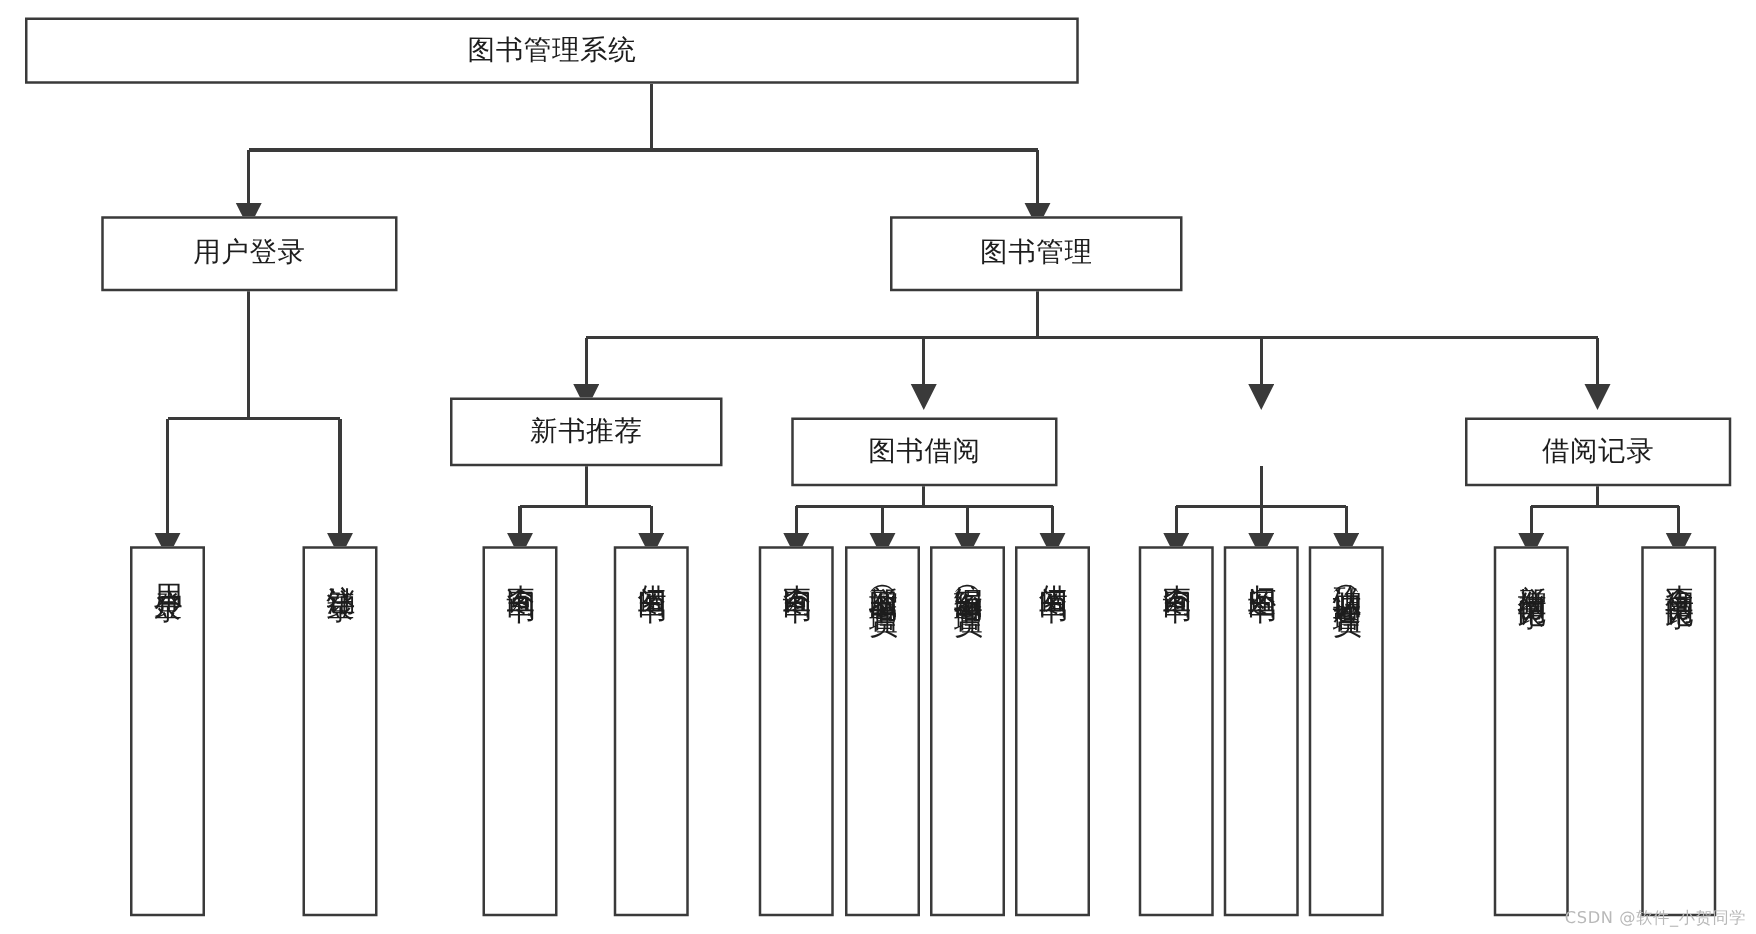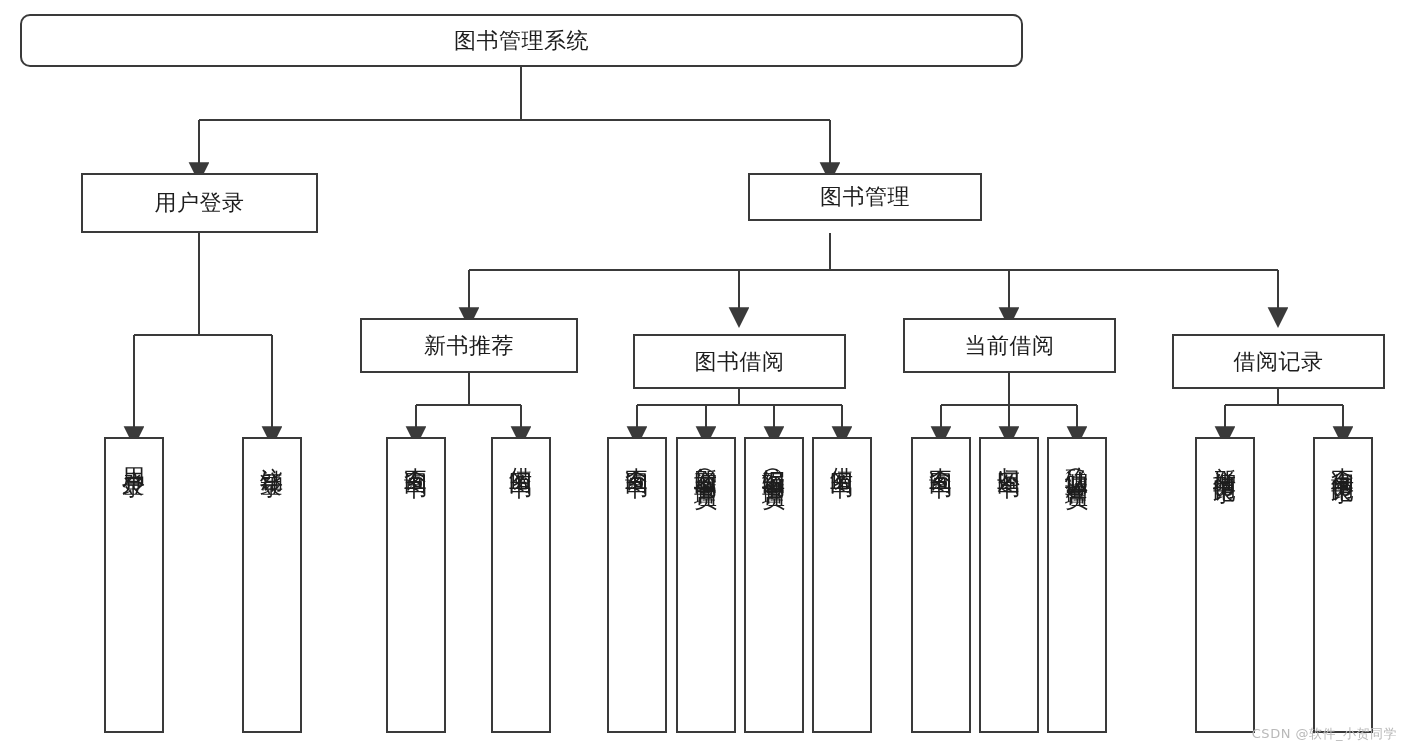--- a/index.html
+++ b/index.html
@@ -117,39 +117,36 @@
       <path d="M1009,405 L1009,432" marker-end="url(#arrow)"></path>
       <path d="M1077,405 L1077,432" marker-end="url(#arrow)"></path>
 
       <path d="M1278,373 L1278,405"></path>
       <path d="M1225,405 L1343,405"></path>
       <path d="M1225,405 L1225,432" marker-end="url(#arrow)"></path>
       <path d="M1343,405 L1343,432" marker-end="url(#arrow)"></path>
     </g>
   </svg>
 
-  <div class="node horiz" style="left:20px; top:14px; width:1003px; height:53px;border-radius:10px;">
+  <div class="node horiz" style="left:20px; top:14px; width:843px; height:53px;">
     <span class="lbl">图书管理系统</span>
   </div>
 
   <div class="node horiz" style="left:81px; top:173px; width:237px; height:60px;">
     <span class="lbl">用户登录</span>
   </div>
-  <div class="node horiz" style="left:748px; top:173px; width:234px; height:48px;">
+  <div class="node horiz" style="left:712px; top:173px; width:234px; height:60px;">
     <span class="lbl">图书管理</span>
   </div>
 
   <div class="node horiz" style="left:360px; top:318px; width:218px; height:55px;">
     <span class="lbl">新书推荐</span>
   </div>
   <div class="node horiz" style="left:633px; top:334px; width:213px; height:55px;">
     <span class="lbl">图书借阅</span>
-  </div>
-  <div class="node horiz" style="left:903px; top:318px; width:213px; height:55px;">
-    <span class="lbl">当前借阅</span>
   </div>
   <div class="node horiz" style="left:1172px; top:334px; width:213px; height:55px;">
     <span class="lbl">借阅记录</span>
   </div>
 
   <div class="node vert" style="left:104px; top:437px; width:60px; height:296px;">
     <span class="lbl">用户登录</span>
   </div>
   <div class="node vert" style="left:242px; top:437px; width:60px; height:296px;">
     <span class="lbl">注销登录</span>

